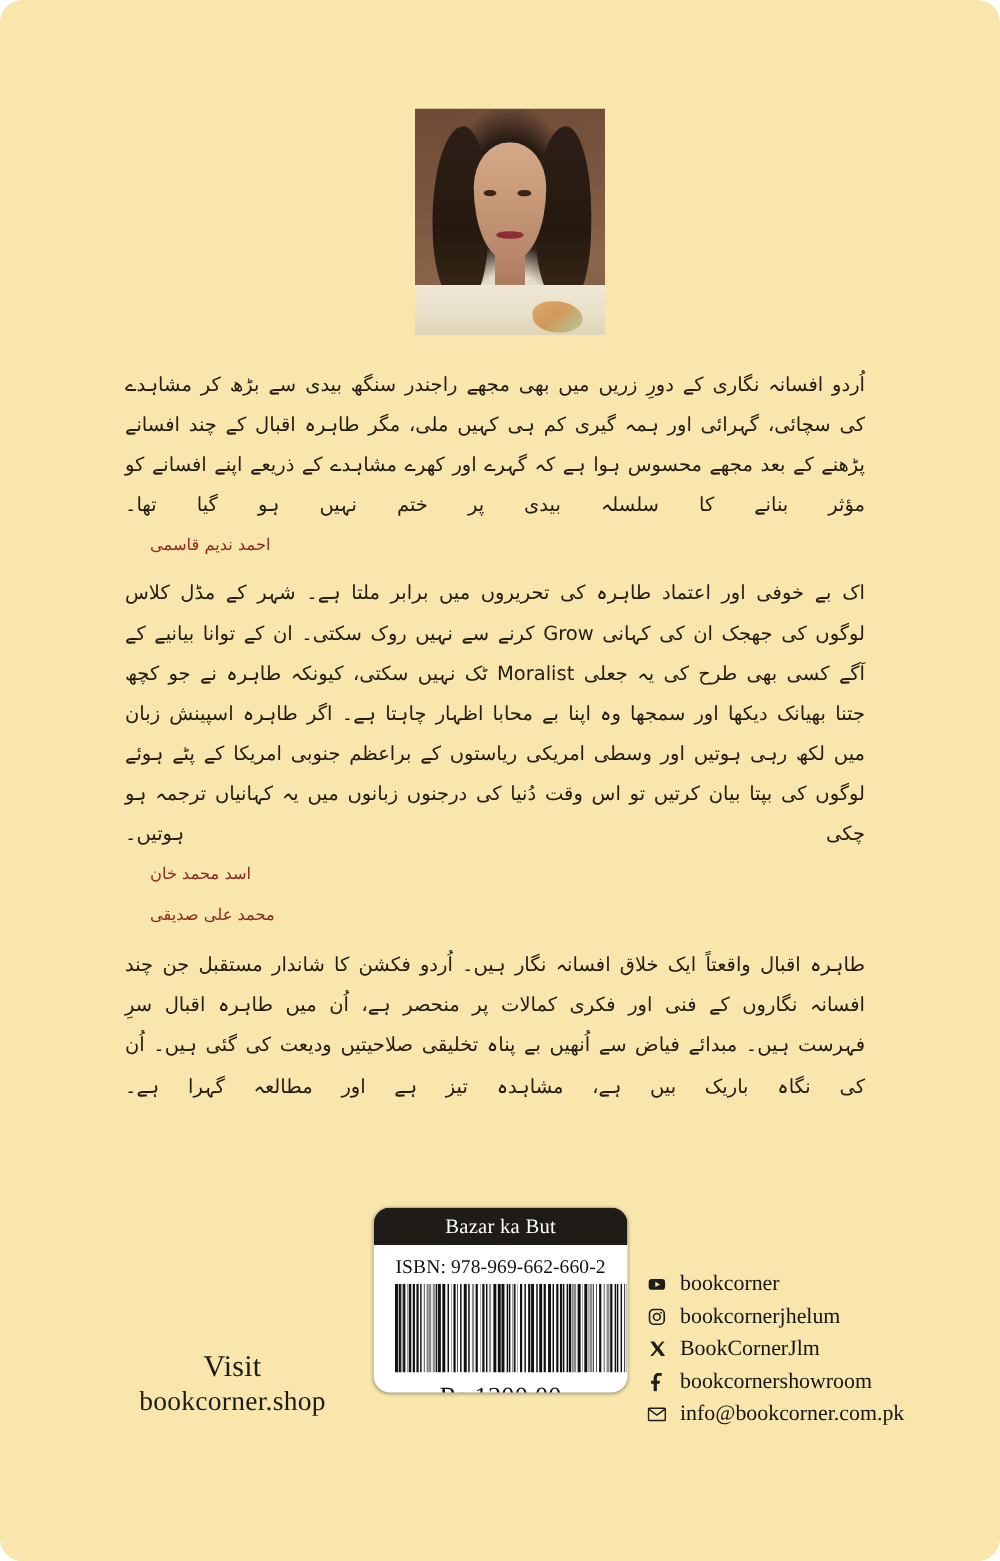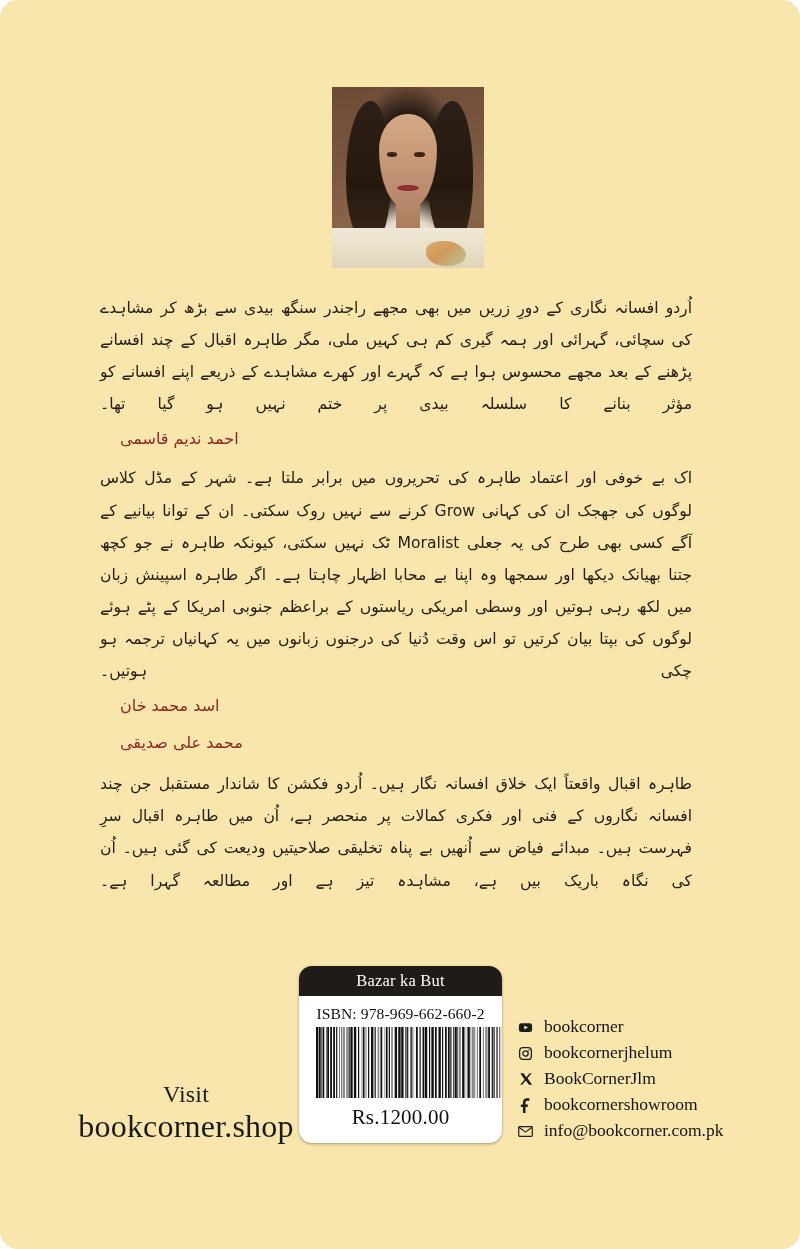--- a/index.html
+++ b/index.html
@@ -127,21 +127,21 @@
     font-size: 15.6px;
     line-height: 2.06;
     color: #231c10;
     letter-spacing: 0;
     word-spacing: 1px;
   }
   .testimonial-author {
     direction: rtl;
     text-align: right;
     font-family: "DejaVu Sans", "Liberation Sans", sans-serif;
-    font-size: 16px;
+    font-size: 13px;
     color: #8d2921;
     margin-top: 9px;
     padding-left: 0;
     
     text-align: left;
     margin-left: 20px;
   }
 
   
   .t-0 { margin-bottom: 14px; }
@@ -167,32 +167,32 @@
     text-align: center;
     color: #1b1b1b;
     font-family: "Liberation Serif", serif;
   }
   .visit-line1 {
     font-size: 24px;
     line-height: 1.18;
     letter-spacing: .2px;
   }
   .visit-line2 {
-    font-size: 32px;
+    font-size: 22px;
     line-height: 1.18;
     letter-spacing: .2px;
   }
 
   
   .barcode-card {
     position: absolute;
     left: 299px;
     top: 8px;
     width: 203px;
-    height: 177px;
+    height: 148px;
     background: #ffffff;
     border-radius: 13px;
     box-shadow: 0 1px 3px rgba(0,0,0,.35);
     overflow: hidden;
     box-sizing: border-box;
   }
   .barcode-title {
     height: 30px;
     background: #1f1b17;
     color: #ffffff;

